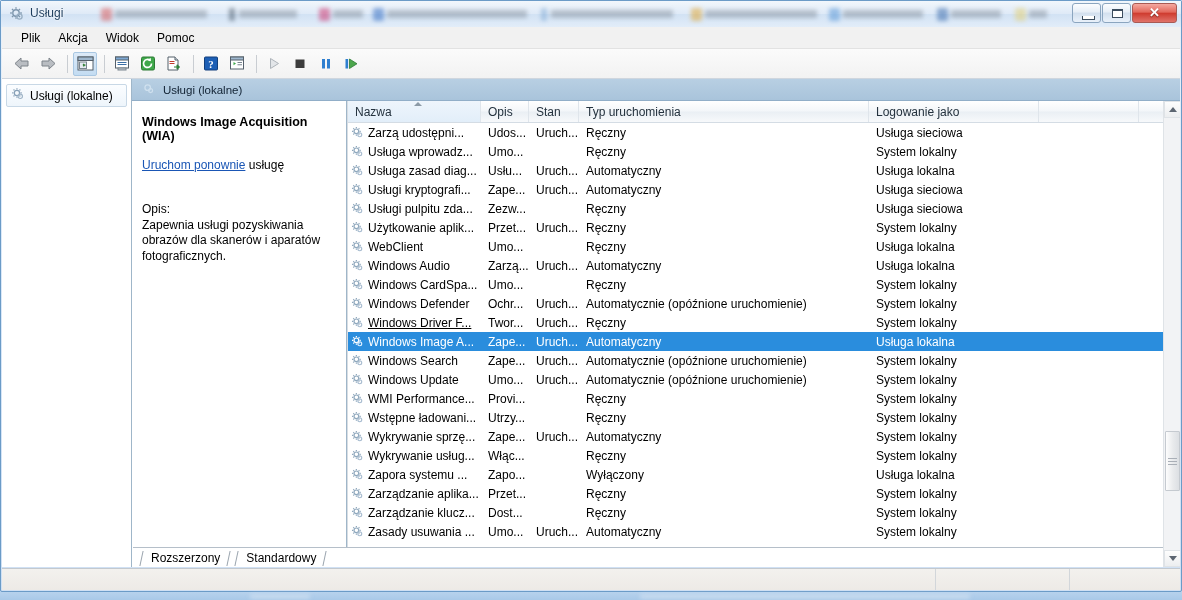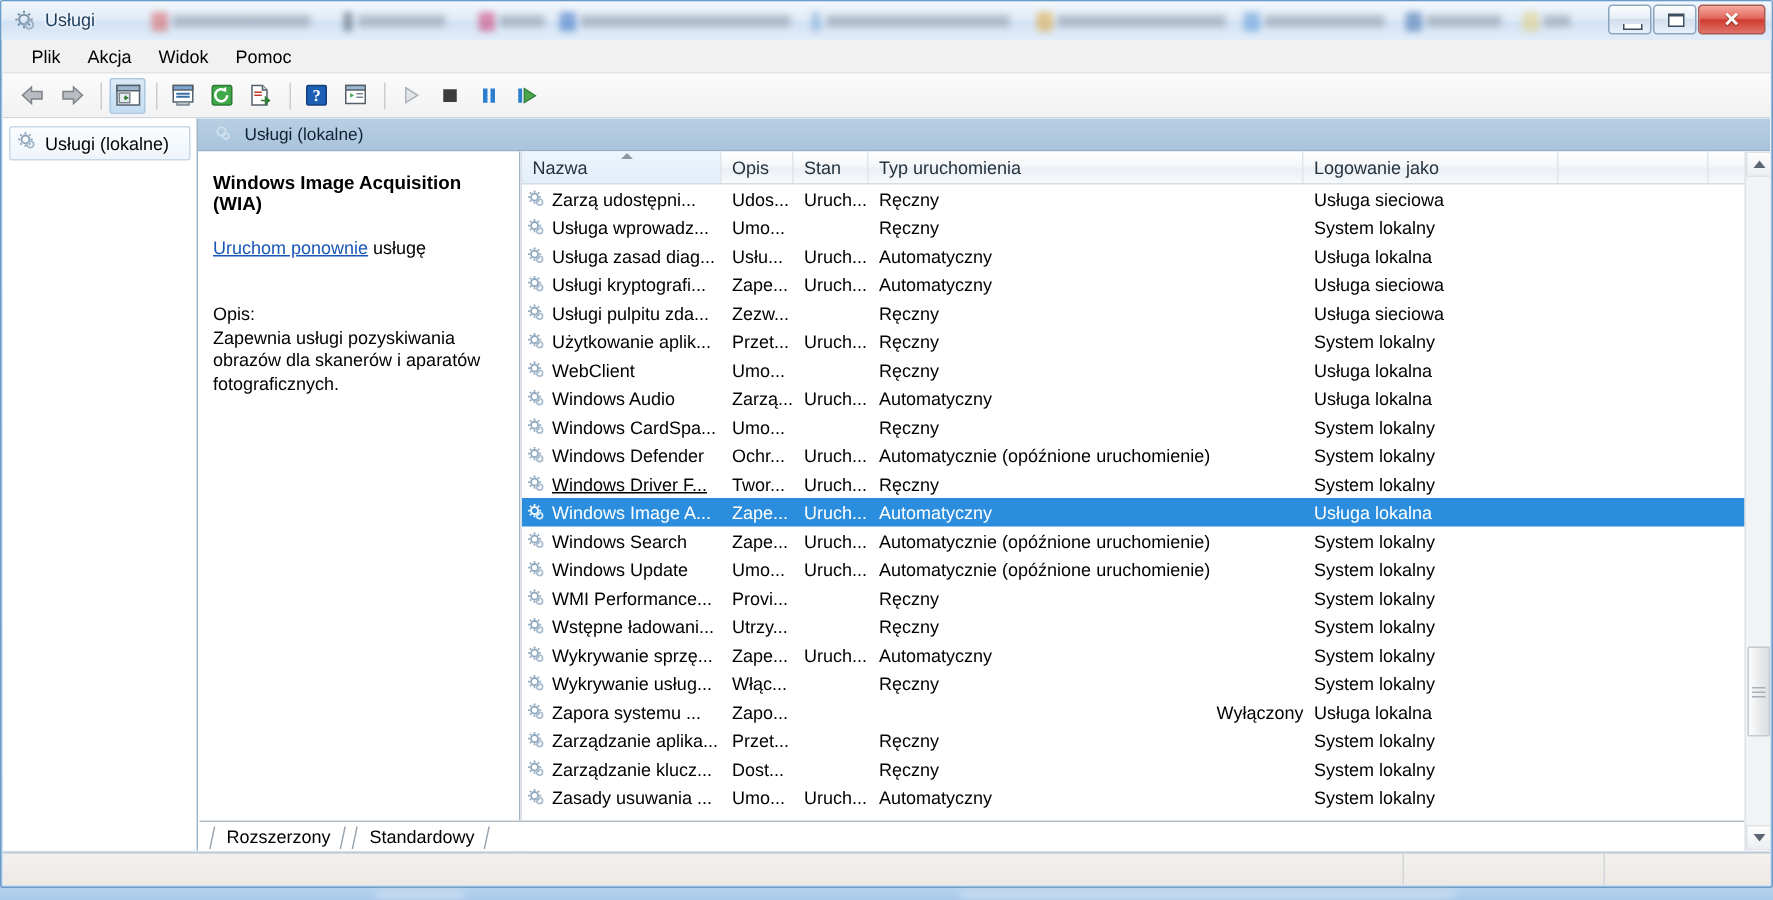--- a/index.html
+++ b/index.html
@@ -1049,21 +1049,21 @@
                     </svg>
                   </span>
                   <span>Zapora systemu ...</span>
                 </div>
                 <div class="cell" style="width: 48px;">
                   <span>Zapo...</span>
                 </div>
                 <div class="cell" style="width: 50px;">
                   <span></span>
                 </div>
-                <div class="cell" style="width: 290px; justify-content: flex-end;">
+                <div class="cell" style="width: 290px;">
                   <span>Wyłączony</span>
                 </div>
                 <div class="cell" style="width: 170px;">
                   <span>Usługa lokalna</span>
                 </div>
                 <div class="cell" style="width: 100px;"></div>
               </div>
               <div class="row">
                 <div class="cell namecell" style="width: 133px;">
                   <span style="display: flex; align-items: center; flex: 0 0 13px;">

